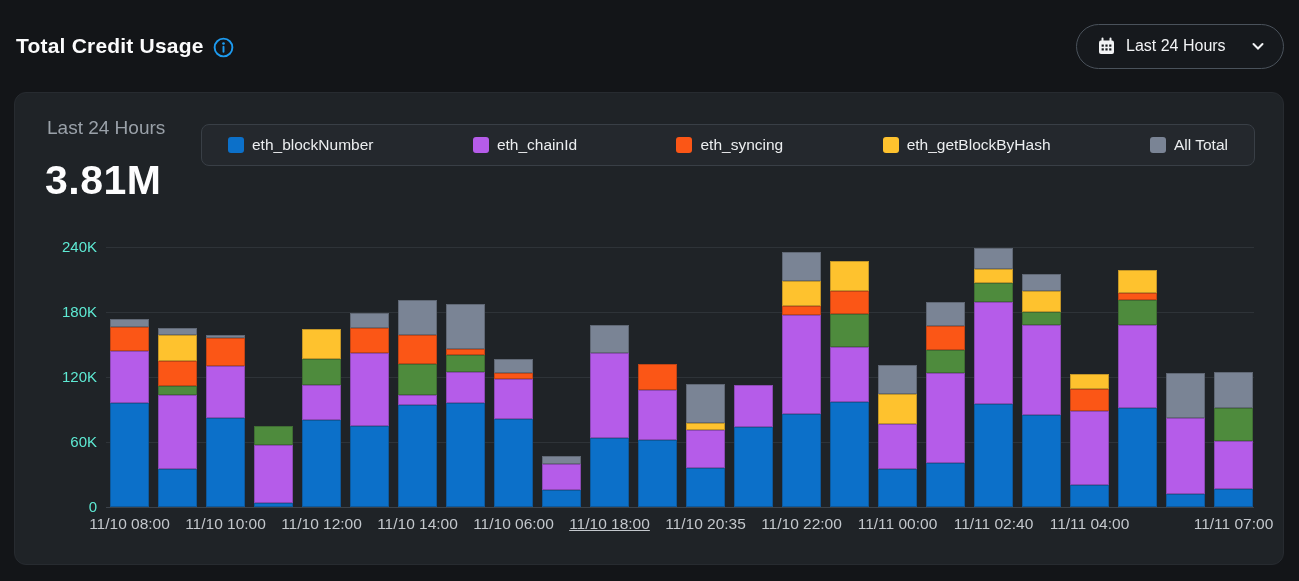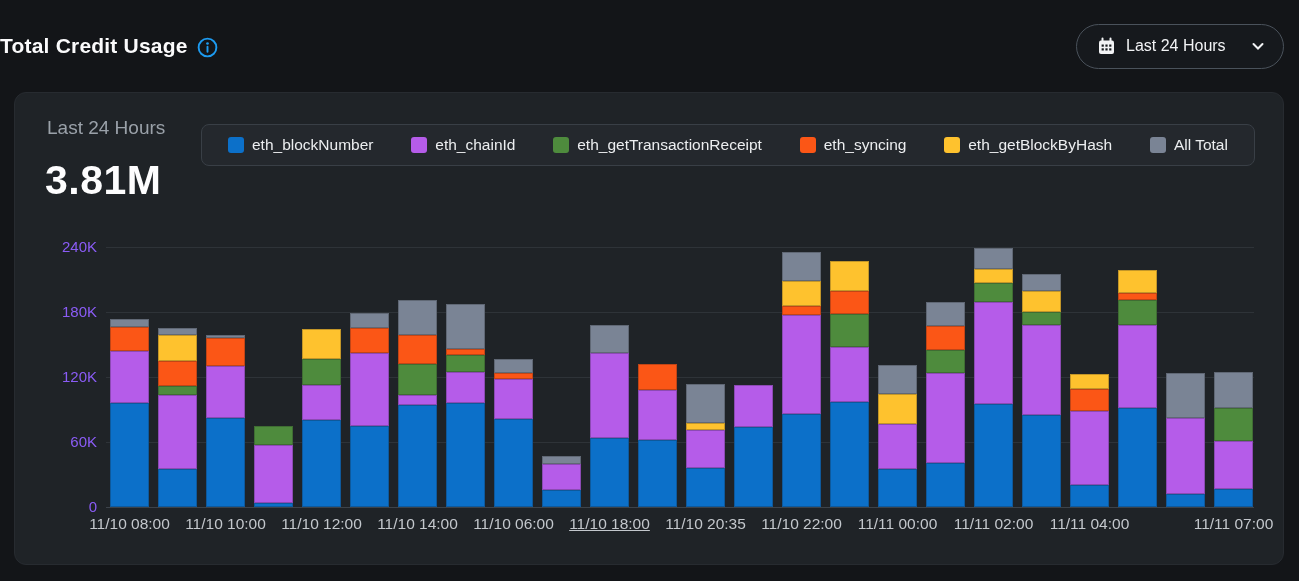--- a/index.html
+++ b/index.html
@@ -8,21 +8,21 @@
     background:#131518;
     font-family:"Liberation Sans","DejaVu Sans",sans-serif;
     color:#fff;
     position:relative;
   }
   
   .page-header{
     position:absolute; left:0; top:0; width:1299px; height:92px;
     display:flex; align-items:center;
   }
-  .title-wrap{ display:flex; align-items:center; gap:9px; }
+  .title-wrap{ display:flex; align-items:center; gap:9px; margin-left:16px; }
   .page-title{ font-size:21px; font-weight:700; letter-spacing:.2px; color:#fbfbfc; }
   .info-icon{ width:21px; height:21px; display:block; margin-top:2px; }
   .controls{ margin-left:auto; margin-right:15px; display:flex; gap:19px; }
   .pill-btn{
     height:45px; border-radius:23px; border:1px solid #4a525b;
     background:#16191d; color:#f2f3f5; font-size:16px; font-weight:500;
     display:flex; align-items:center; gap:10px; padding:0 18px 0 20px;
     font-family:inherit; cursor:pointer;
   }
   .pill-btn .lbl{ margin-right:6px; }
@@ -52,21 +52,21 @@
   .legend-item{ display:flex; align-items:center; gap:8px; cursor:pointer; }
   .legend-swatch{ width:16px; height:16px; border-radius:3px; flex:0 0 auto; }
   .legend-label{ font-size:15.5px; color:#eceef0; }
   
   .chart{ position:absolute; left:0; top:0; width:1270px; height:473px; }
   .plot{ position:absolute; left:91px; top:154px; width:1148px; height:260px; }
   .grid-line{ position:absolute; left:0; width:100%; height:1px; background:#2e3338; }
   .grid-line.base{ background:#3d434a; }
   .y-tick{
     position:absolute; right:1157px; width:70px; text-align:right;
-    font-size:15px; color:#8b5cf6; transform:translateY(-9px);
+    font-size:15px; color:#5eead4; transform:translateY(-9px);
   }
   .bar{ position:absolute; bottom:0; width:39px; display:flex; flex-direction:column-reverse; }
   .bar-seg{ width:100%; box-shadow:inset 0 0 0 1px rgba(18,20,23,.25); }
   .x-tick{
     position:absolute; top:268px; width:110px; text-align:center;
     font-size:15.5px; color:#c3c7cc; transform:translateX(-55px); white-space:nowrap;
   }
   svg .stroke{ fill:none; stroke:currentColor; stroke-width:2; stroke-linecap:round; }
 </style>
 </head>
@@ -109,24 +109,20 @@
   <div class="legend" id="legend">
       <div class="legend-item">
         <span class="legend-swatch" style="background: rgb(12, 112, 201);"></span>
         <span class="legend-label">eth_blockNumber</span>
       </div>
       <div class="legend-item">
         <span class="legend-swatch" style="background: rgb(181, 92, 233);"></span>
         <span class="legend-label">eth_chainId</span>
       </div>
       <div class="legend-item">
-        <span class="legend-swatch" style="background: rgb(78, 139, 61);"></span>
-        <span class="legend-label">eth_getTransactionReceipt</span>
-      </div>
-      <div class="legend-item">
         <span class="legend-swatch" style="background: rgb(251, 86, 22);"></span>
         <span class="legend-label">eth_syncing</span>
       </div>
       <div class="legend-item">
         <span class="legend-swatch" style="background: rgb(254, 194, 46);"></span>
         <span class="legend-label">eth_getBlockByHash</span>
       </div>
       <div class="legend-item">
         <span class="legend-swatch" style="background: rgb(122, 132, 149);"></span>
         <span class="legend-label">All Total</span>
@@ -293,18 +289,18 @@
         </div>
         <div class="x-tick" style="left: 23.5px;">11/10 08:00</div>
         <div class="x-tick" style="left: 119.5px;">11/10 10:00</div>
         <div class="x-tick" style="left: 215.5px;">11/10 12:00</div>
         <div class="x-tick" style="left: 311.5px;">11/10 14:00</div>
         <div class="x-tick" style="left: 407.5px;">11/10 06:00</div>
         <div class="x-tick" style="left: 503.5px; text-decoration: underline;">11/10 18:00</div>
         <div class="x-tick" style="left: 599.5px;">11/10 20:35</div>
         <div class="x-tick" style="left: 695.5px;">11/10 22:00</div>
         <div class="x-tick" style="left: 791.5px;">11/11 00:00</div>
-        <div class="x-tick" style="left: 887.5px;">11/11 02:00</div>
+        <div class="x-tick" style="left: 887.5px;">11/11 02:40</div>
         <div class="x-tick" style="left: 983.5px;">11/11 04:00</div>
         <div class="x-tick" style="left: 1127.5px;">11/11 07:00</div>
       </div>
   </div>
 </section>
 
 </body></html>

